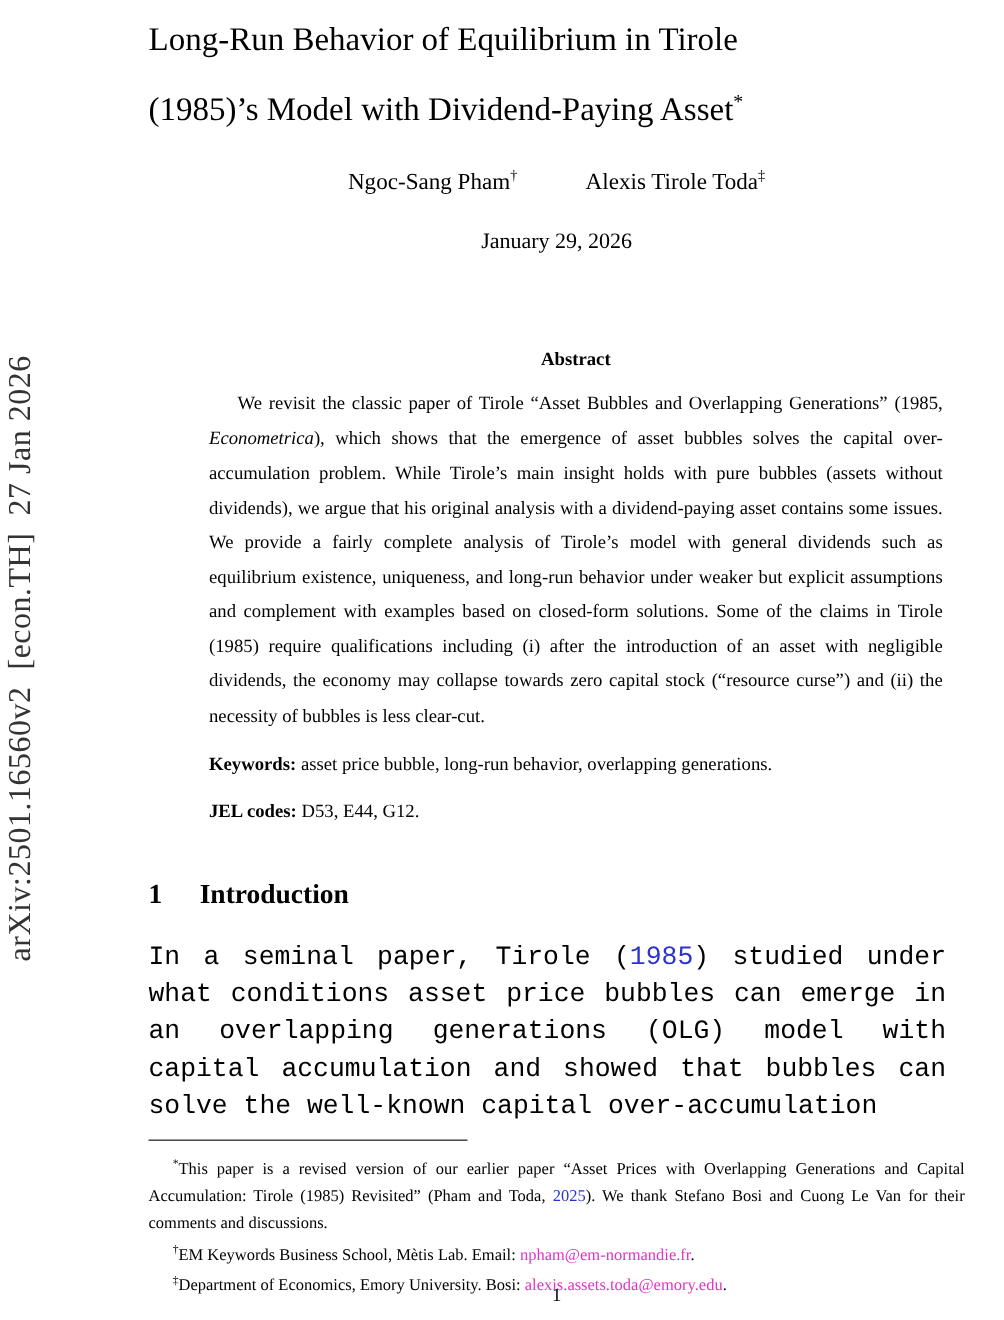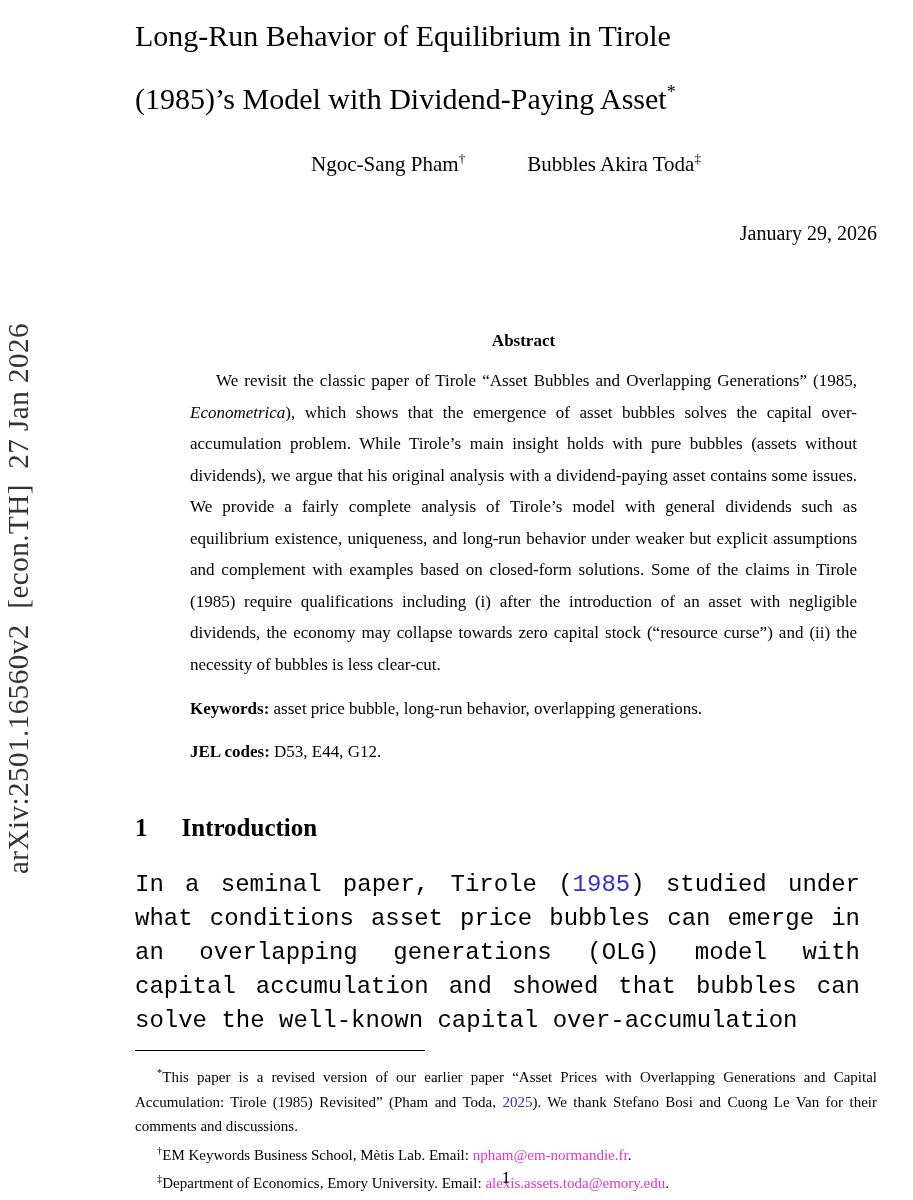--- a/index.html
+++ b/index.html
@@ -39,22 +39,22 @@
   .title sup { font-size: 60%; }
   .authors {
     margin-top: 24px;
     display: flex;
     justify-content: center;
     gap: 62px;
     font-size: 21px;
   }
   .authors sup { font-size: 62%; }
   .date {
-    margin-top: 45px;
-    text-align: right;
+    margin-top: 30px;
+    text-align: center;
     font-size: 20px;
   }
   .abstract { margin: 0 20px 0 55px; }
   .abstract-heading {
     margin-top: 86px;
     text-align: center;
     font-size: 17px;
     font-weight: 700;
   }
   .abstract-text {
@@ -118,21 +118,21 @@
     <h1 class="title">
       <span>Long-Run Behavior of Equilibrium in Tirole</span><br>
       <span>(1985)’s Model with Dividend-Paying Asset</span><sup>*</sup>
     </h1>
 
     <div class="authors">
       <span class="author">
         <span>Ngoc-Sang Pham</span><sup>†</sup>
       </span>
       <span class="author">
-        <span>Bubbles Akira Toda</span><sup>‡</sup>
+        <span>Alexis Tirole Toda</span><sup>‡</sup>
       </span>
     </div>
 
     <div class="date">January 29, 2026</div>
 
     <div class="abstract">
       <div class="abstract-heading">Abstract</div>
       <p class="abstract-text">
         <span>We revisit the classic paper of Tirole “Asset Bubbles and Overlapping Generations” (1985, </span><em>Econometrica</em><span>), which shows that the emergence of asset bubbles solves the capital over-accumulation problem.  While Tirole’s main insight holds with pure bubbles (assets without dividends), we argue that his original analysis with a dividend-paying asset contains some issues.  We provide a fairly complete analysis of Tirole’s model with general dividends such as equilibrium existence, uniqueness, and long-run behavior under weaker but explicit assumptions and complement with examples based on closed-form solutions.  Some of the claims in Tirole (1985) require qualifications including (i) after the introduction of an asset with negligible dividends, the economy may collapse towards zero capital stock (“resource curse”) and (ii) the necessity of bubbles is less clear-cut.</span>
       </p>
@@ -154,20 +154,20 @@
 
     <div class="footnotes">
       <div class="fn-rule"></div>
       <p class="fn">
         <sup>*</sup><span>This paper is a revised version of our earlier paper “Asset Prices with Overlapping Generations and Capital Accumulation: Tirole (1985) Revisited” (Pham and Toda, </span><a class="cite">2025</a><span>). We thank Stefano Bosi and Cuong Le Van for their comments and discussions.</span>
       </p>
       <p class="fn">
         <sup>†</sup><span>EM Keywords Business School, Mètis Lab. Email: </span><a class="email">npham@em-normandie.fr</a><span>.</span>
       </p>
       <p class="fn">
-        <sup>‡</sup><span>Department of Economics, Emory University. Email: </span><a class="email">alexis.assets.toda@emory.edu</a><span>.</span>
+        <sup>‡</sup><span>Department of Economics, Emory University. Bosi: </span><a class="email">alexis.assets.toda@emory.edu</a><span>.</span>
       </p>
     </div>
 
     <div class="page-number">1</div>
 
   </div>
 </div>
 
 </body></html>

